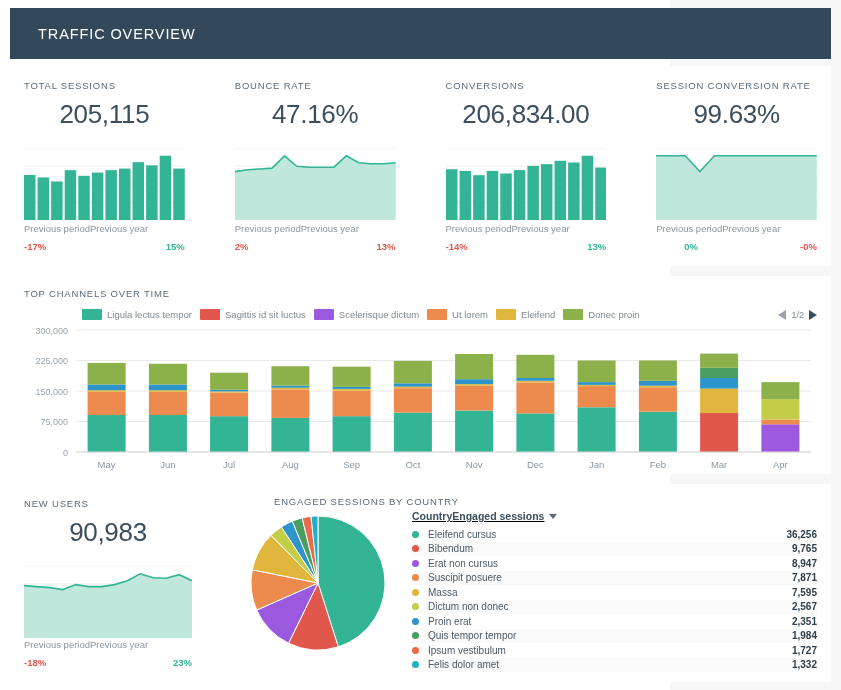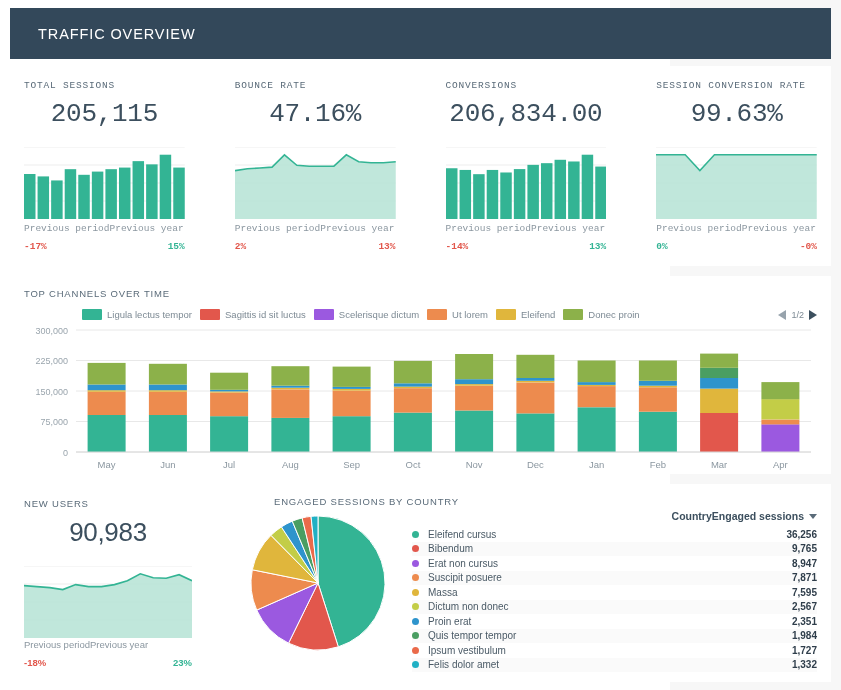--- a/index.html
+++ b/index.html
@@ -15,34 +15,34 @@
   .header {
     position: absolute; left: 10px; top: 8px; width: 821px; height: 51px;
     background: #33485a; display: flex; align-items: center;
   }
   .header-title {
     color: #ffffff; font-size: 14.5px; letter-spacing: 0.9px;
     padding-left: 28px; font-weight: 400;
   }
 
   
-  .kpi-row { position: absolute; left: 10px; top: 66px; width: 821px; height: 200px; display: flex; gap: 22px; font-family: Liberation Mono, monospace; }
+  .kpi-row { position: absolute; left: 10px; top: 66px; width: 821px; height: 200px; display: flex; gap: 22px; }
   .kpi-card { flex: 1; background: #ffffff; padding: 14px 14px 0 14px; position: relative; }
   .kpi-label { font-size: 9.5px; color: #5a6b79; letter-spacing: 0.8px; }
   .kpi-value {
     font-size: 26px; color: #3c4f5e; text-align: center;
     margin-top: 8px; letter-spacing: -0.3px; font-weight: 400;
   }
   .spark { position: relative; margin-top: 18px; height: 72px; width: 100%; }
   .spark svg { display: block; width: 100%; height: 72px; }
   .kpi-foot { position: absolute; left: 14px; right: 14px; bottom: 32px; display: flex; justify-content: flex-start; }
   .kpi-foot span { font-size: 9.5px; color: #8b97a0; }
   .kpi-deltas { position: absolute; left: 14px; right: 14px; bottom: 14px; display: flex; justify-content: space-between; }
   .kpi-deltas span { font-size: 9.5px; font-weight: bold; }
-  .up { color: #33b494; }
+  .up { color: #33b494; margin-left: 28px; }
   .down { color: #e2574c; }
 
   
   .channels {
     position: absolute; left: 10px; top: 276px; width: 821px; height: 198px;
     background: #ffffff; padding: 12px 14px 0 14px;
   }
   .sec-title { font-size: 9.5px; color: #5a6b79; letter-spacing: 0.8px; }
   .legend { display: flex; align-items: center; margin-top: 10px; padding-left: 58px; gap: 8px; }
   .leg { display: flex; align-items: center; gap: 5px; }
@@ -55,21 +55,21 @@
   .arrow-r { border-left: 8px solid #3c4f5e; }
   .chart-wrap { position: relative; margin-top: 6px; height: 148px; }
   .chart-wrap svg { display: block; }
 
   
   .bottom { position: absolute; left: 10px; top: 484px; width: 821px; height: 198px; display: flex; gap: 10px; }
   .newusers { width: 196px; background: #ffffff; padding: 14px 14px 0 14px; position: relative; }
   .country { flex: 1; background: #ffffff; padding: 12px 14px 0 14px; display: flex; }
   .pie-col { width: 176px; display: flex; align-items: flex-start; justify-content: center; padding-top: 18px; }
   .tbl-col { flex: 1; padding-left: 6px; padding-top: 14px; }
-  .tbl-head { display: flex; justify-content: flex-end; align-items: center; padding-bottom: 5px; }
+  .tbl-head { display: flex; justify-content: flex-start; align-items: center; padding-bottom: 5px; text-decoration: underline; }
   .th { font-size: 10.5px; font-weight: bold; color: #3c4f5e; }
   .th-right { display: flex; align-items: center; gap: 5px; }
   .caret { width: 0; height: 0; border-left: 4px solid transparent; border-right: 4px solid transparent; border-top: 5px solid #5a6b79; }
   .row { display: flex; align-items: center; height: 14.5px; }
   .row:nth-child(even) { background: #fafafa; }
   .dot { width: 7px; height: 7px; border-radius: 50%; margin-right: 9px; flex: none; }
   .row-name { font-size: 10px; color: #4a5a66; }
   .row-val { margin-left: auto; font-size: 10px; font-weight: bold; color: #2f3e4b; }
 </style>
 </head>

